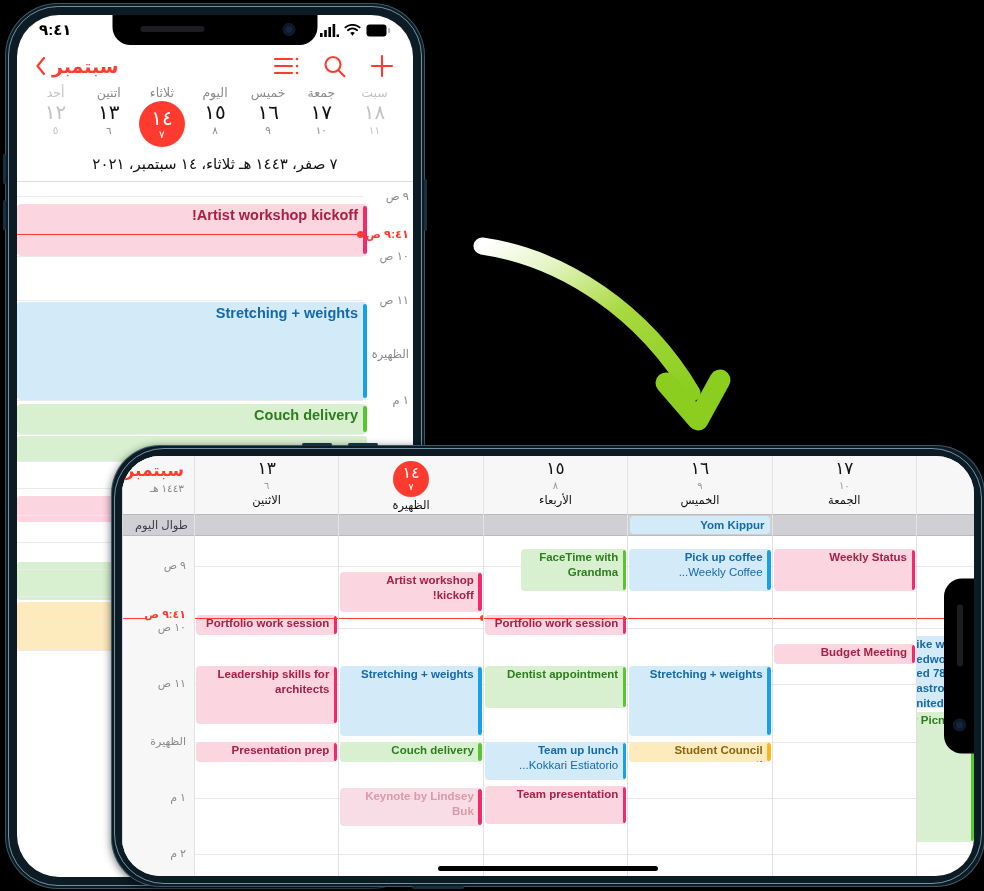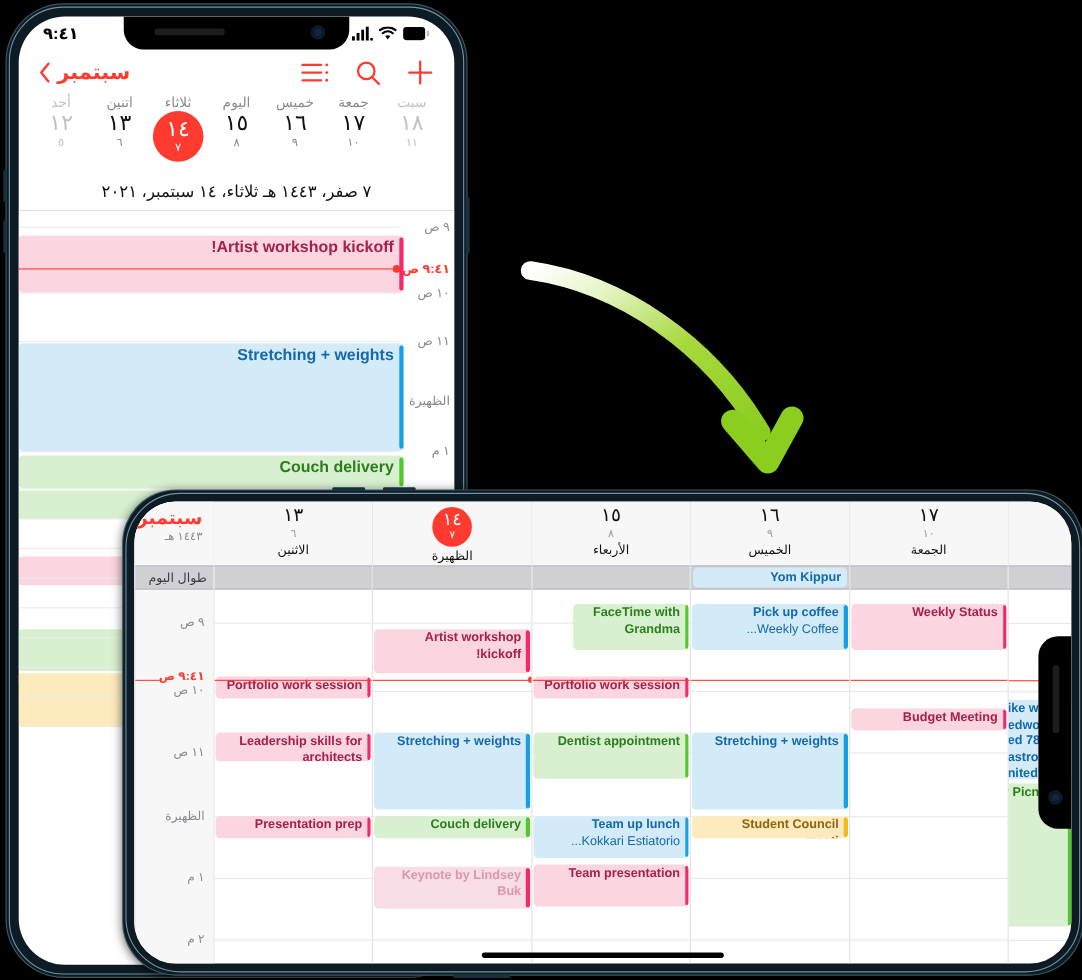--- a/index.html
+++ b/index.html
@@ -83,21 +83,21 @@
   .p1-num { font-size: 20px; color:#111; line-height:1.15; }
   .p1-hij { font-size: 10.5px; color:#8a8a8e; line-height:1.3; }
   .p1-day.dim .p1-dow, .p1-day.dim .p1-num, .p1-day.dim .p1-hij { color:#c2c2c6; }
   .p1-day.sel .circle {
     width: 46px; height:46px; border-radius:50%; background:#ff3b2f;
     margin: 0 auto; display:flex; flex-direction:column; align-items:center; justify-content:center;
   }
   .p1-day.sel .p1-num { color:#fff; font-size: 20px; line-height: 1; }
   .p1-day.sel .p1-hij { color:#fff; font-size:10.5px; line-height:1.2; }
 
-  .p1-subdate { text-align:center; font-size: 15px; color:#111; padding: 8px 0 8px; margin-top: 10px; }
+  .p1-subdate { text-align:center; font-size: 15px; color:#111; padding: 8px 0 8px; }
   .p1-divider { height:1px; background:#dcdcdf; }
 
   
   .p1-grid { position:relative; height: 430px; background:#fff; }
   .p1-hourline { position:absolute; right: 0; left: 0; height:1px; background:#ebebed; }
   .p1-hourlabel { position:absolute; right: 4px; font-size: 11.5px; color:#8a8a8e; }
   .p1-event {
     position:absolute; border-radius:4px; padding: 3px 9px 3px 7px;
     font-size: 14.5px; font-weight:700; text-align:right; overflow:hidden;
   }
@@ -522,21 +522,21 @@
               <div class="p2-hline" style="top: 30px;"></div>
               <div class="p2-hline" style="top: 92px;"></div>
               <div class="p2-hline" style="top: 148px;"></div>
               <div class="p2-hline" style="top: 206px;"></div>
               <div class="p2-hline" style="top: 262px;"></div>
               <div class="p2-hline" style="top: 318px;"></div>
               <div class="p2-ev" style="top: 79px; height: 20px; right: 1px; left: 1px; background: rgb(251, 213, 224); color: rgb(166, 32, 72);">
                 <div class="bar" style="background: rgb(244, 41, 106);"></div>
                 <div>Portfolio work session</div>
               </div>
-              <div class="p2-ev" style="top: 130px; height: 26px; right: 1px; left: 1px; background: rgb(251, 213, 224); color: rgb(166, 32, 72);">
+              <div class="p2-ev" style="top: 130px; height: 58px; right: 1px; left: 1px; background: rgb(251, 213, 224); color: rgb(166, 32, 72);">
                 <div class="bar" style="background: rgb(244, 41, 106);"></div>
                 <div>Leadership skills for architects</div>
               </div>
               <div class="p2-ev" style="top: 206px; height: 20px; right: 1px; left: 1px; background: rgb(251, 213, 224); color: rgb(166, 32, 72);">
                 <div class="bar" style="background: rgb(244, 41, 106);"></div>
                 <div>Presentation prep</div>
               </div>
               <div class="p2-nowline" style="top: 82px; left: 0px; right: 0px;"></div>
             </div>
           </div>

